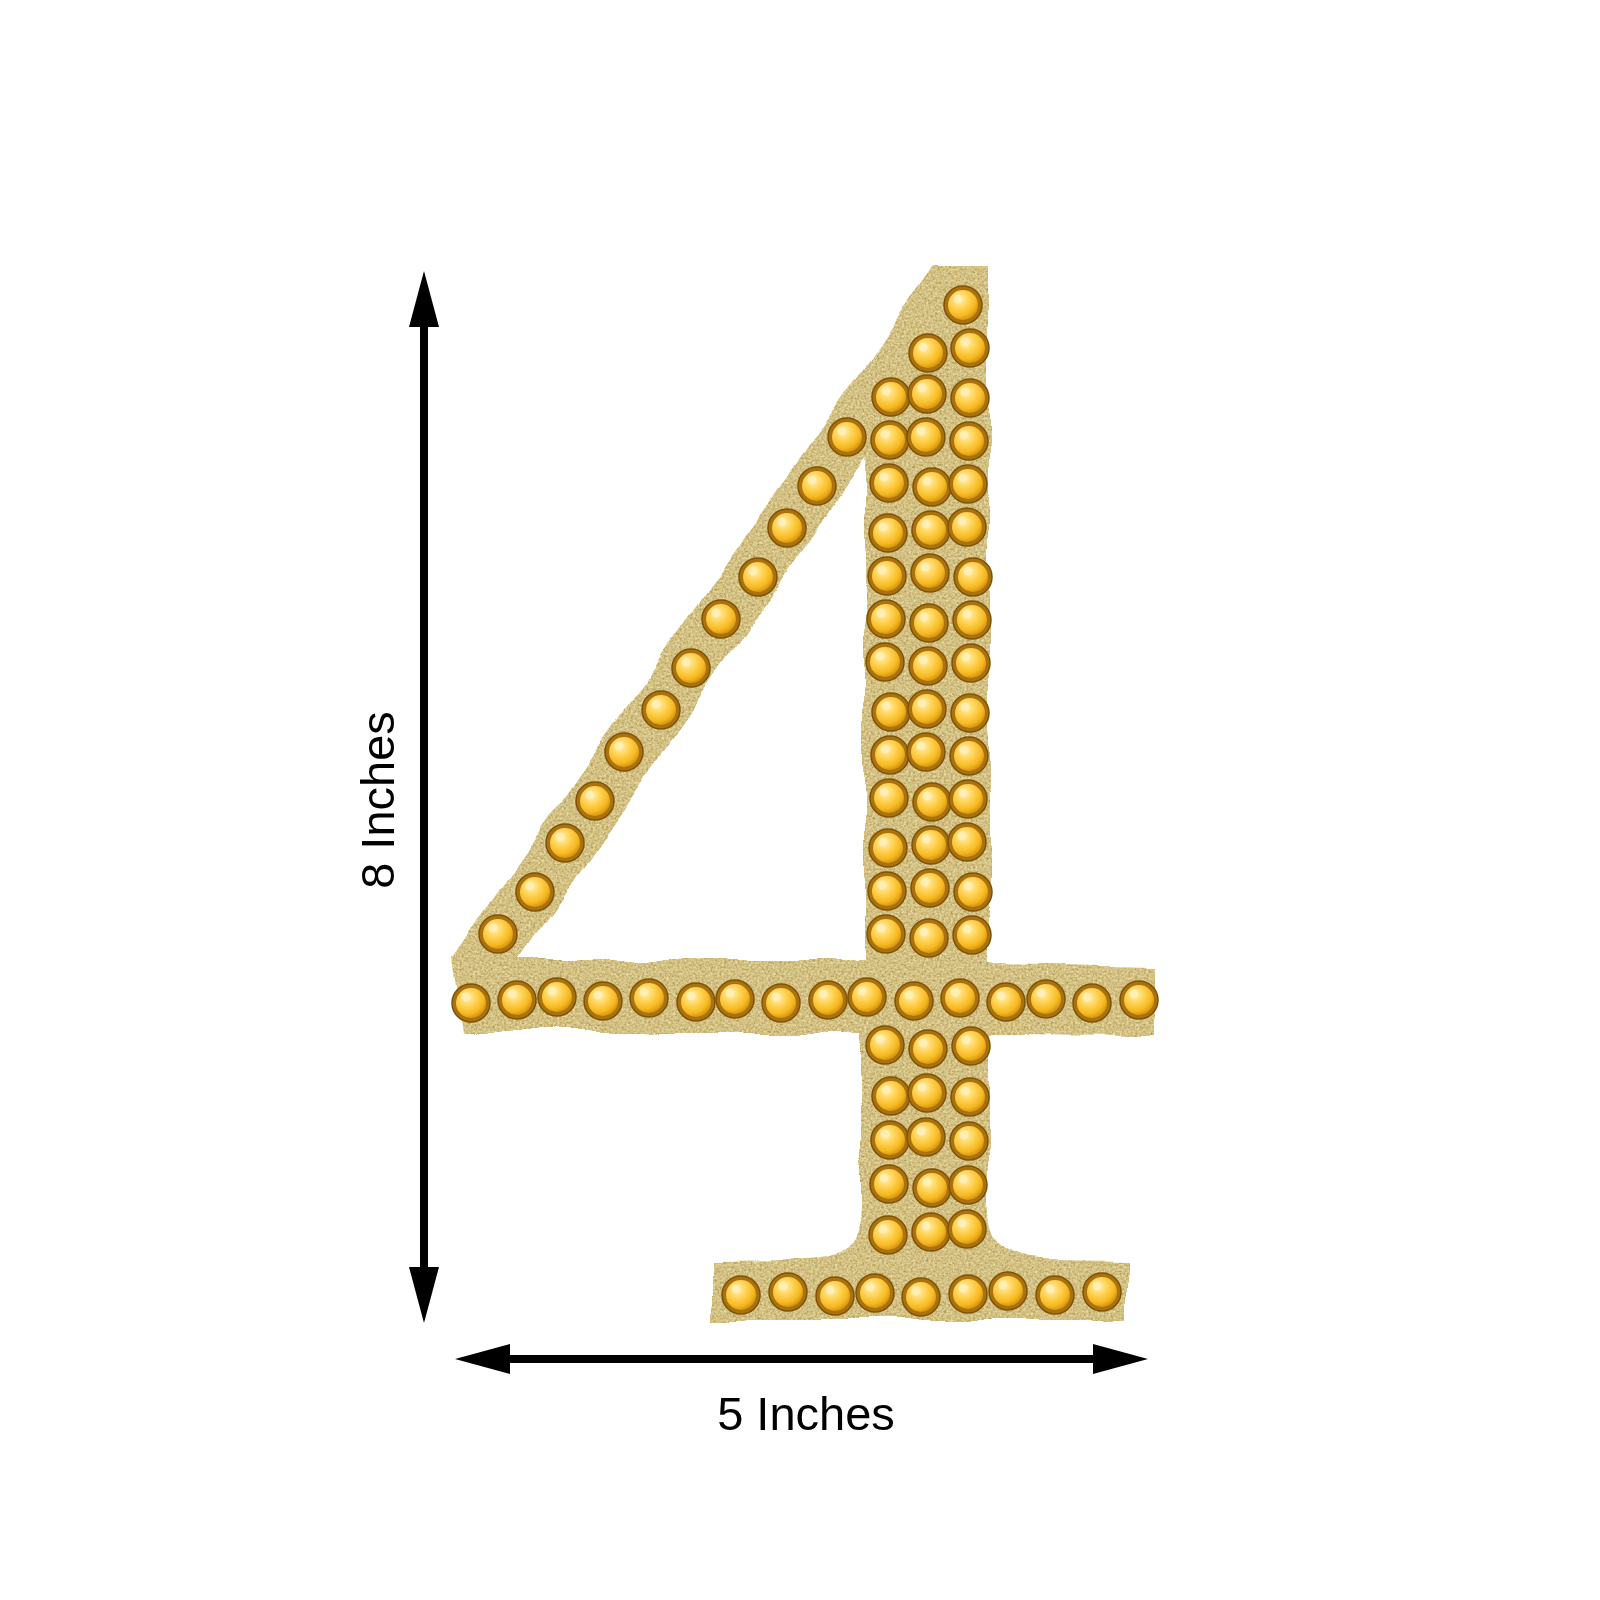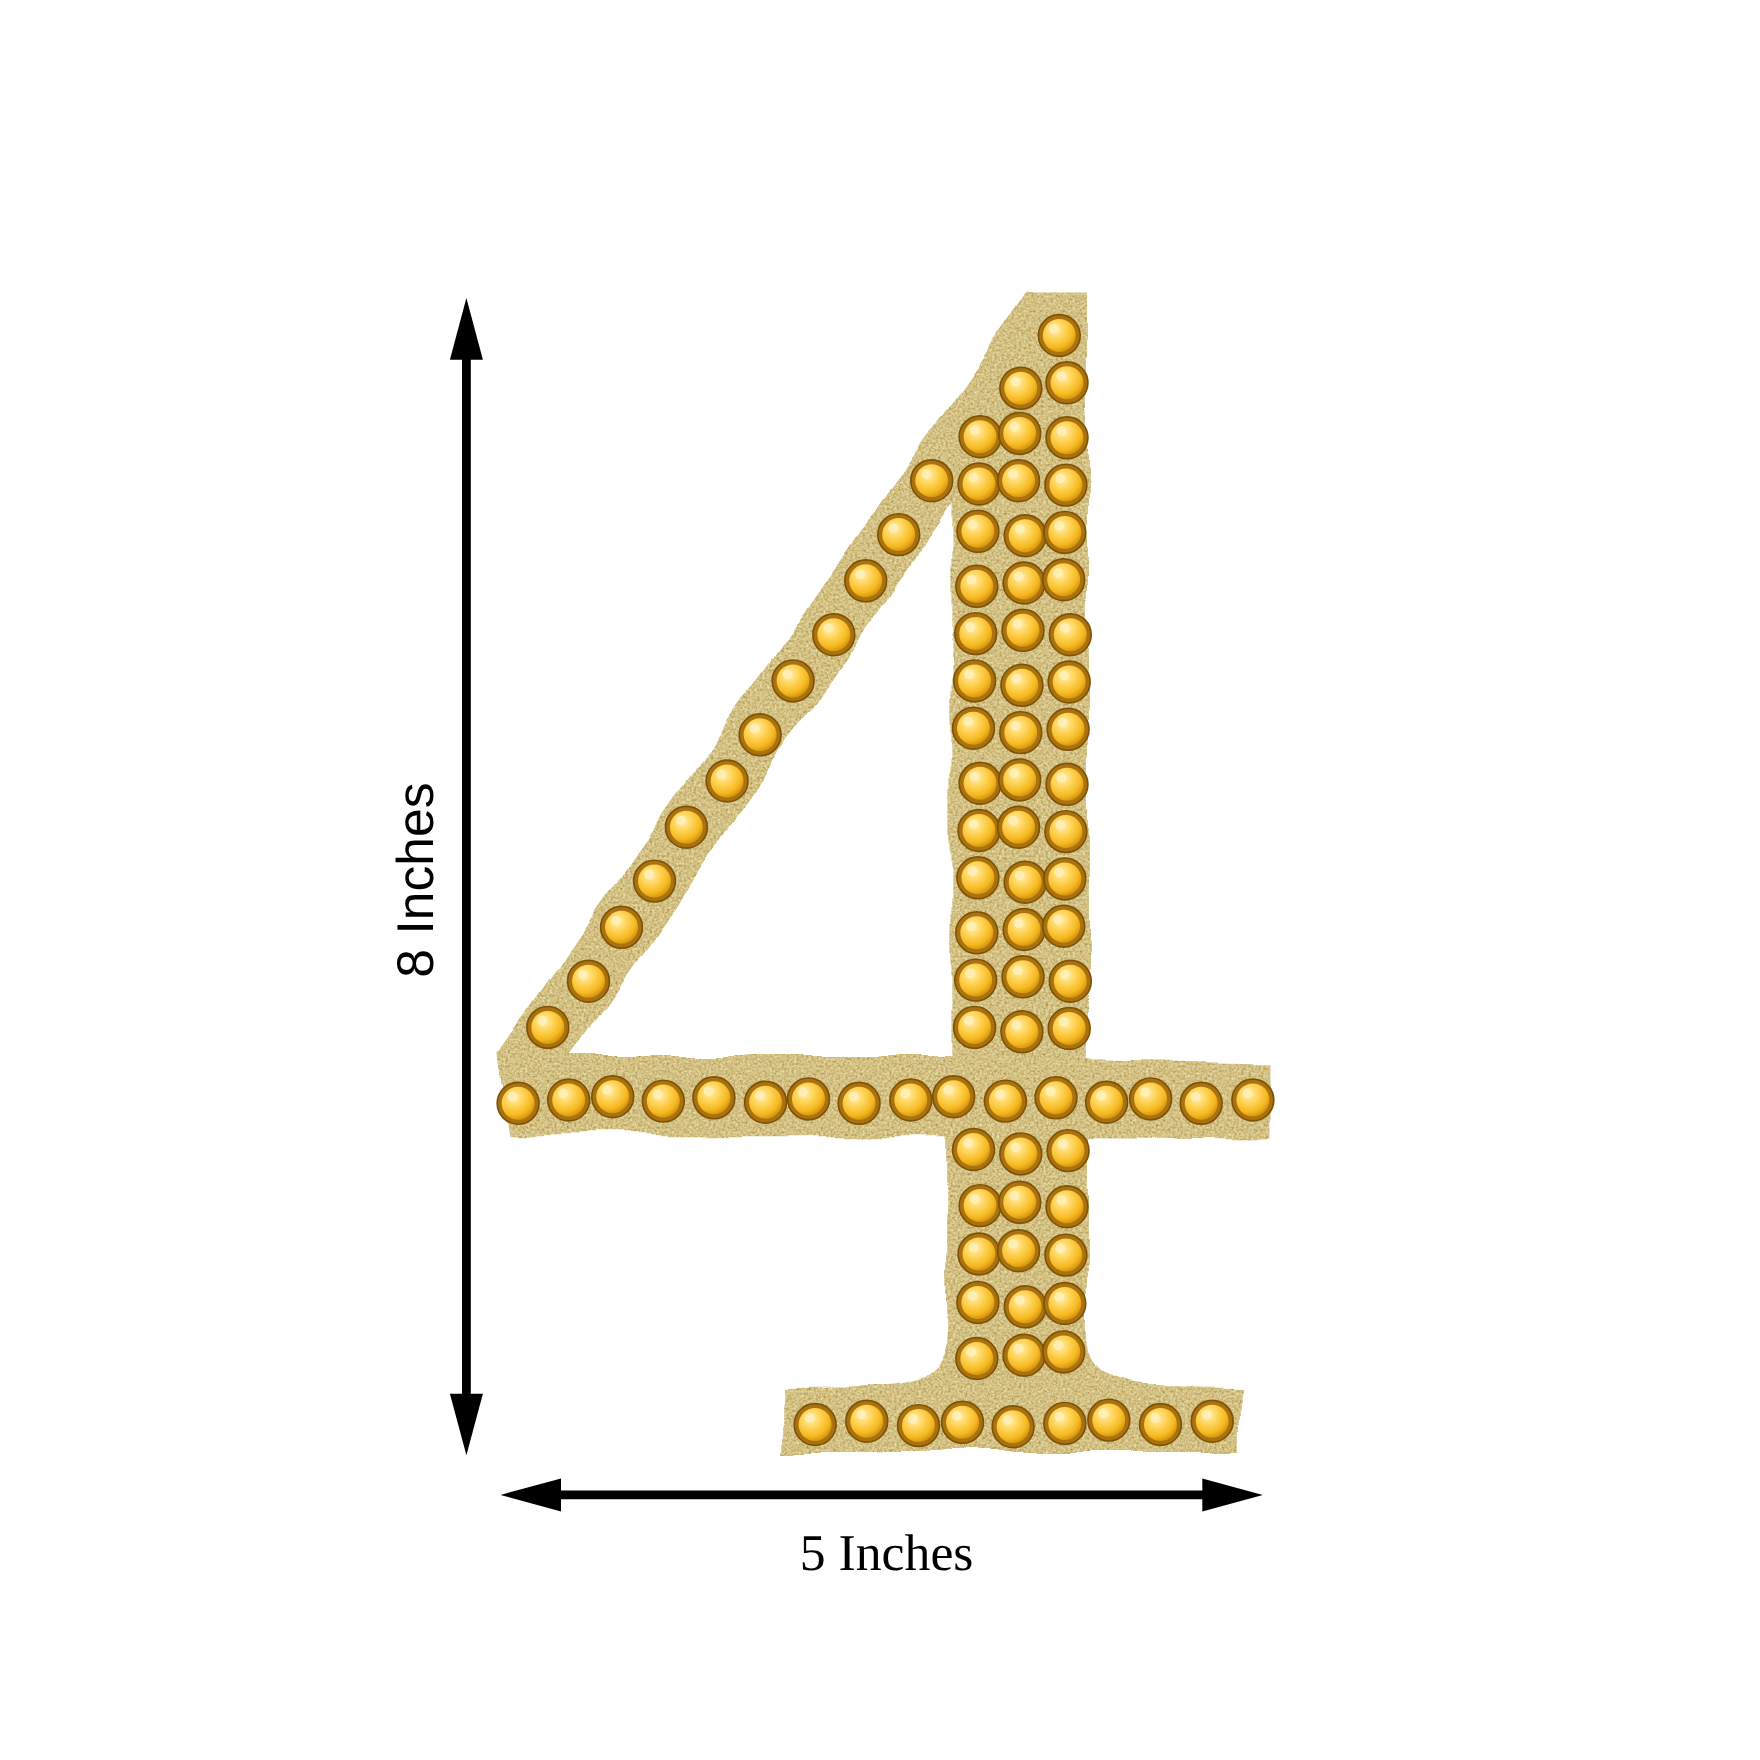--- a/index.html
+++ b/index.html
@@ -541,14 +541,14 @@
 
     <g>
       <line x1="502" y1="1359" x2="1102" y2="1359" stroke-width="8" stroke="#000000"></line>
       <polygon points="455,1359 510,1344 510,1374" fill="#000000"></polygon>
       <polygon points="1148,1359 1093,1344 1093,1374" fill="#000000"></polygon>
     </g>
   </svg>
 
   <div class="dim-label vertical" style="left:377px; top:800px;">8 Inches</div>
 
-  <div class="dim-label" style="left:806px; top:1413px;font-family:Liberation Serif, serif;">5 Inches</div>
+  <div class="dim-label" style="left:806px; top:1413px;">5 Inches</div>
 </div>
 
 </body></html>

